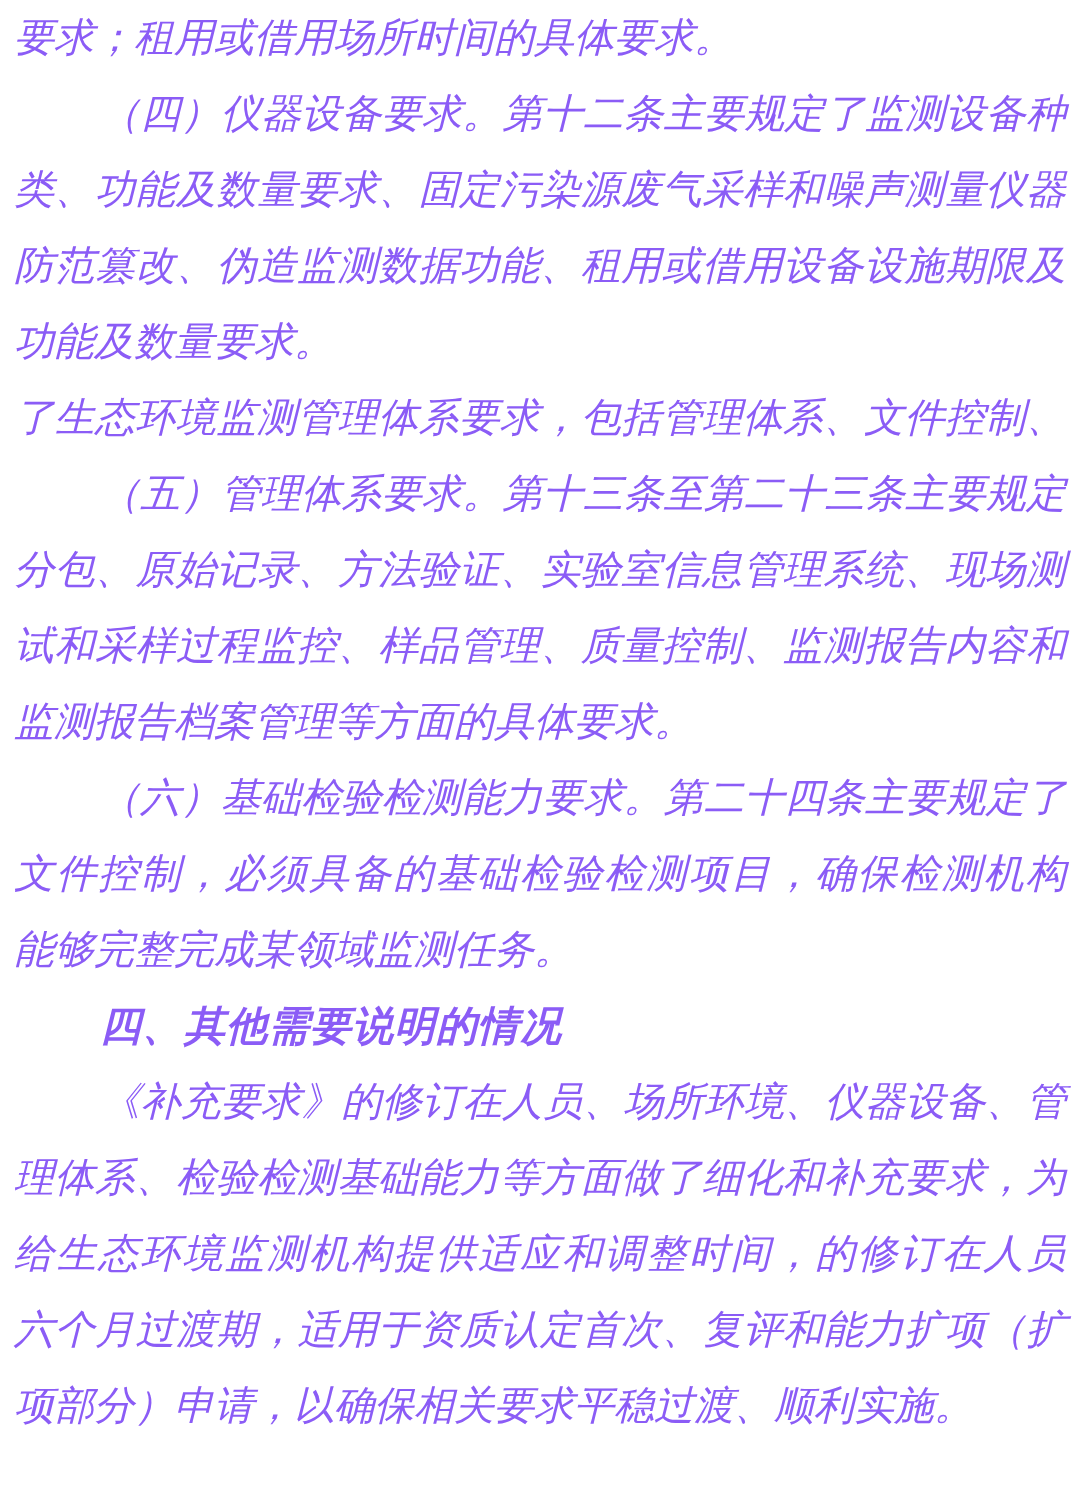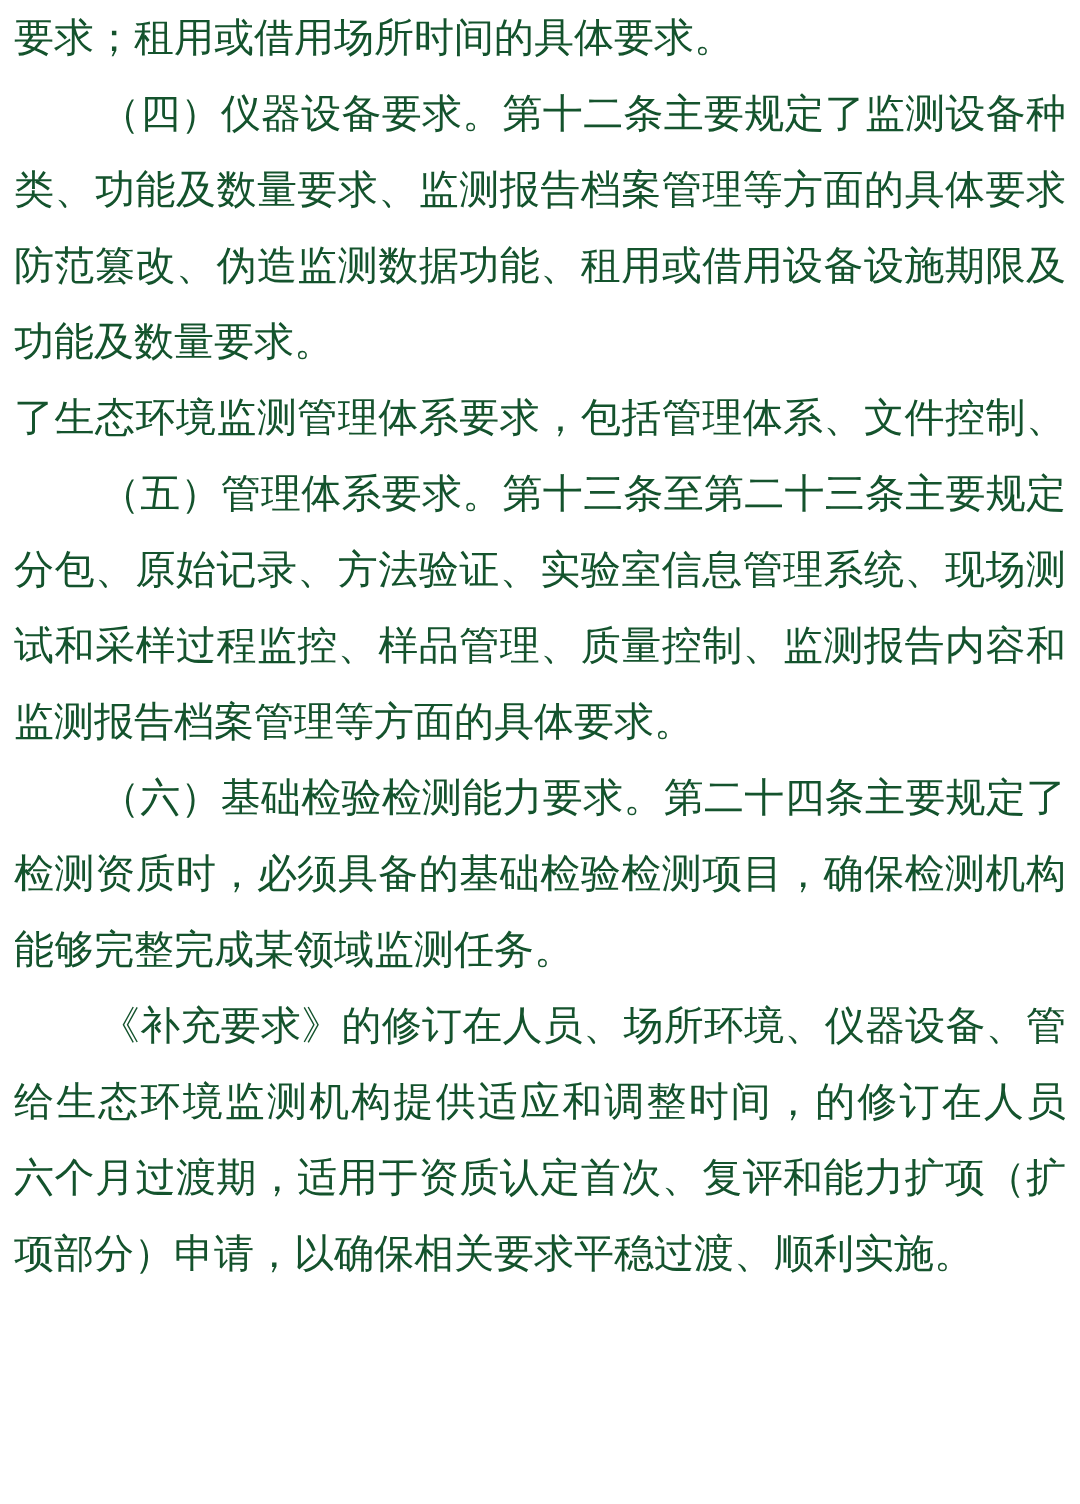--- a/index.html
+++ b/index.html
@@ -16,24 +16,25 @@
     box-sizing: border-box;
     padding: 0 14px;
   }
   .text-block {
     width: 1052px;
   }
   .line {
     height: 76px;
     line-height: 76px;
     font-size: 40px;
-    color: #14532d;
+    color: #8b5cf6;
     font-family: "Liberation Serif", "DejaVu Serif", serif;
     white-space: nowrap;
     overflow: visible;
+    font-style: italic;
   }
   .line.justify {
     white-space: normal;
     text-align: justify;
     text-align-last: justify;
     text-justify: inter-character;
   }
   .line.indent {
     padding-left: 86px;
   }
@@ -47,29 +48,31 @@
     letter-spacing: 1px;
   }
 </style>
 </head>
 <body>
 
 <div class="page">
   <div class="text-block">
       <div class="line">要求；租用或借用场所时间的具体要求。</div>
       <div class="line indent justify">（四）仪器设备要求。第十二条主要规定了监测设备种</div>
-      <div class="line justify">类、功能及数量要求、监测报告档案管理等方面的具体要求</div>
+      <div class="line justify">类、功能及数量要求、固定污染源废气采样和噪声测量仪器</div>
       <div class="line justify">防范篡改、伪造监测数据功能、租用或借用设备设施期限及</div>
       <div class="line">功能及数量要求。</div>
       <div class="line justify">了生态环境监测管理体系要求，包括管理体系、文件控制、</div>
       <div class="line indent justify">（五）管理体系要求。第十三条至第二十三条主要规定</div>
       <div class="line justify">分包、原始记录、方法验证、实验室信息管理系统、现场测</div>
       <div class="line justify">试和采样过程监控、样品管理、质量控制、监测报告内容和</div>
       <div class="line">监测报告档案管理等方面的具体要求。</div>
       <div class="line indent justify">（六）基础检验检测能力要求。第二十四条主要规定了</div>
-      <div class="line justify">检测资质时，必须具备的基础检验检测项目，确保检测机构</div>
+      <div class="line justify">文件控制，必须具备的基础检验检测项目，确保检测机构</div>
       <div class="line">能够完整完成某领域监测任务。</div>
+      <div class="line indent heading">四、其他需要说明的情况</div>
       <div class="line indent justify">《补充要求》的修订在人员、场所环境、仪器设备、管</div>
+      <div class="line justify">理体系、检验检测基础能力等方面做了细化和补充要求，为</div>
       <div class="line justify">给生态环境监测机构提供适应和调整时间，的修订在人员</div>
       <div class="line justify">六个月过渡期，适用于资质认定首次、复评和能力扩项（扩</div>
       <div class="line">项部分）申请，以确保相关要求平稳过渡、顺利实施。</div>
     </div>
 </div>
 
 </body></html>

